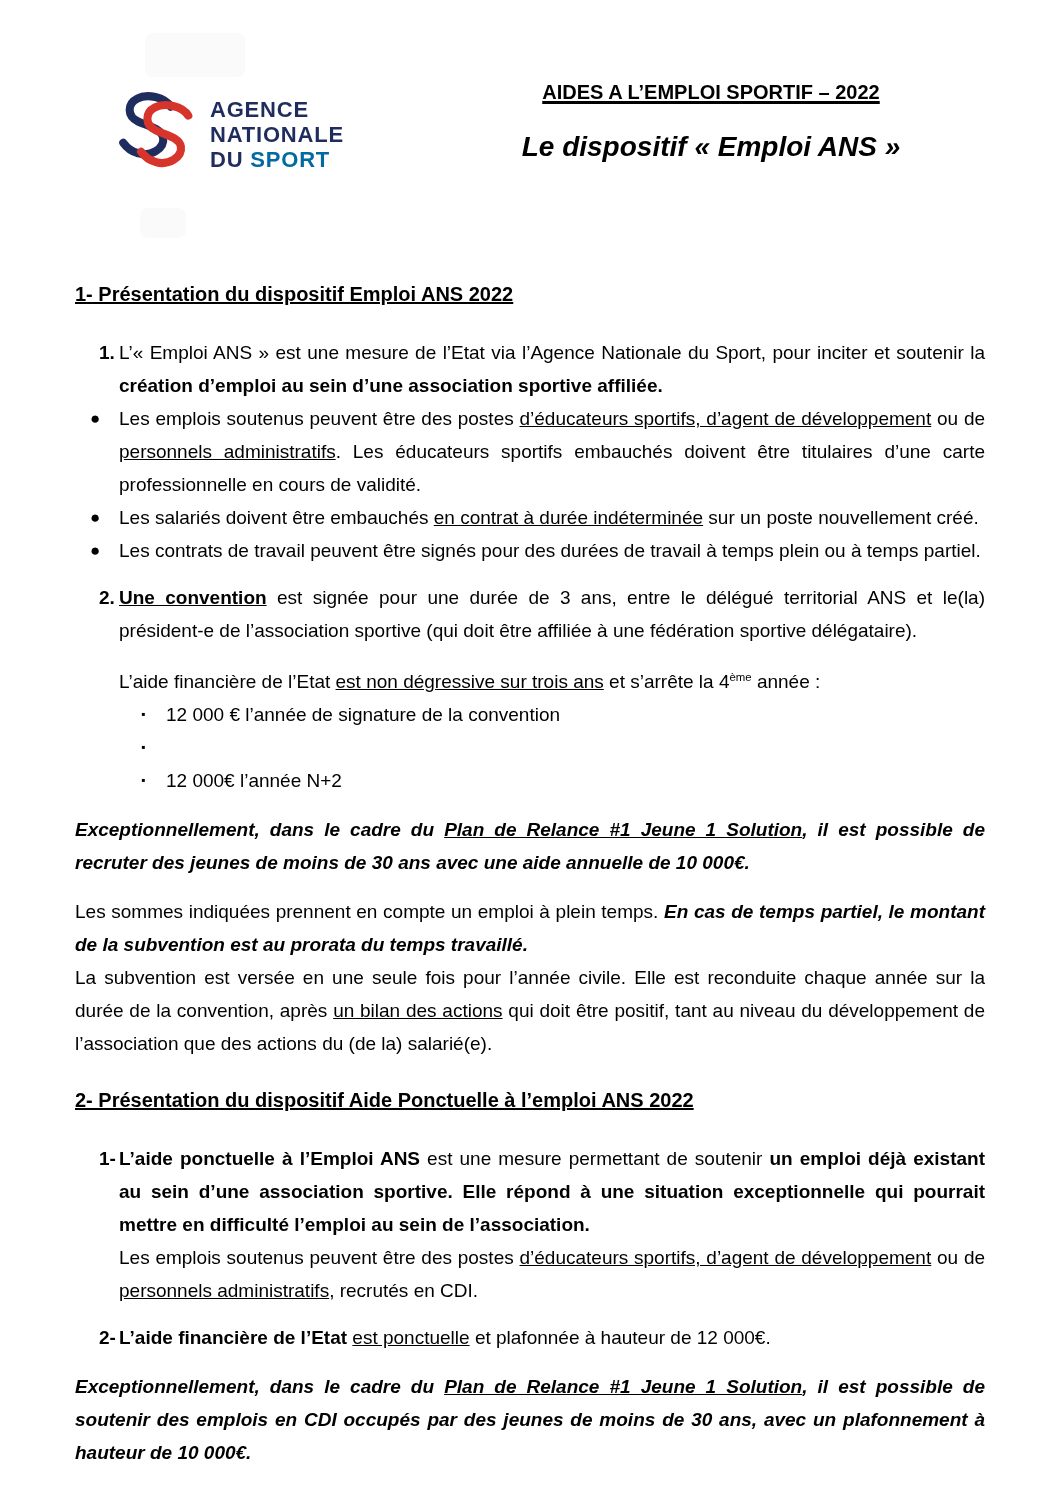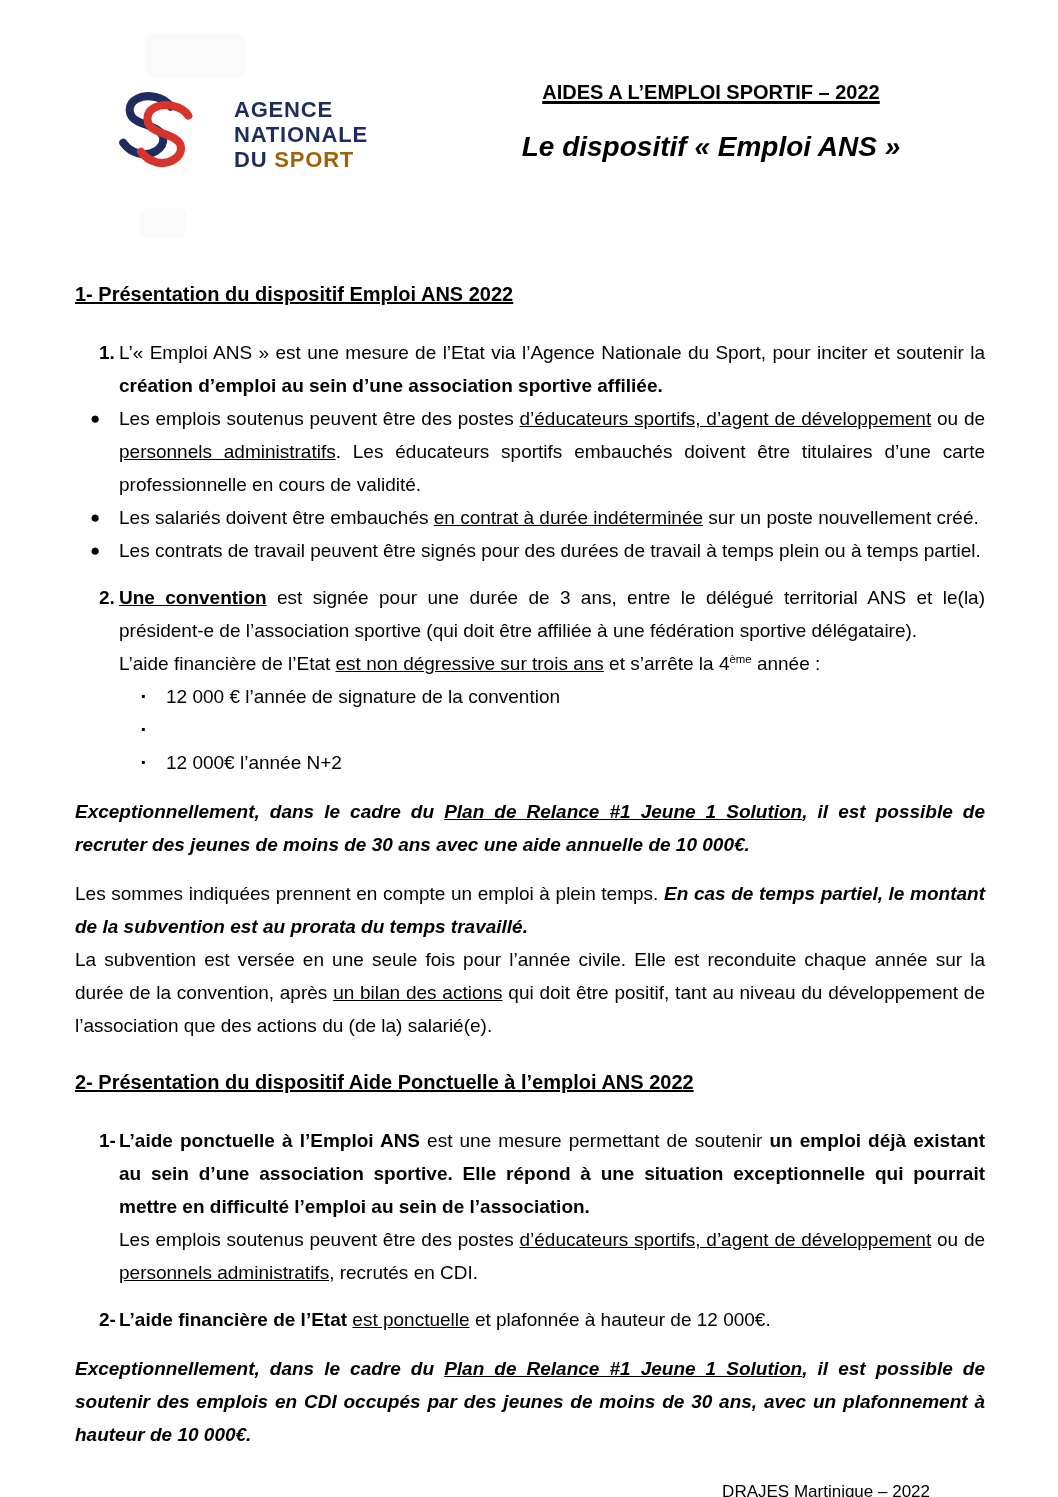--- a/index.html
+++ b/index.html
@@ -5,40 +5,40 @@
   html,body{margin:0;padding:0}
   body{
     width:1058px;height:1497px;position:relative;overflow:hidden;
     background:#ffffff;color:#000;
     font-family:"Liberation Sans",sans-serif;
     font-size:19px;line-height:33px;
   }
   .smudge{position:absolute;background:#fafafa;border-radius:8px}
   
   .header{position:relative;height:196px}
-  .logo{position:absolute;left:110px;top:82px;display:flex;align-items:center;gap:28px}
+  .logo{position:absolute;left:110px;top:82px;display:flex;align-items:center;gap:4px}
   .logo-mark{width:96px;height:104px;position:relative;flex:0 0 auto}
   .logo-text{font-weight:bold;font-size:22px;line-height:25px;letter-spacing:.8px;white-space:nowrap}
   .title-block{position:absolute;left:428px;top:74px;width:566px;text-align:center}
   .doc-title{font-size:20px;font-weight:bold;text-decoration:underline;text-decoration-thickness:3px;line-height:36px;white-space:nowrap}
   .doc-subtitle{font-size:28px;font-weight:bold;font-style:italic;line-height:34px;margin-top:20px;white-space:nowrap}
   
   .content{padding:0 73px 0 75px}
   .doc-heading{font-weight:bold;text-decoration:underline;font-size:20px;line-height:24px}
   .h1{margin-top:86px}
   .li{display:flex;align-items:flex-start}
   .num{flex:0 0 44px;box-sizing:border-box;padding-left:24px;font-weight:bold}
   .bul{flex:0 0 44px;box-sizing:border-box;padding-left:15px;font-size:17px}
   .txt{flex:1;text-align:justify}
   .sub{display:flex;align-items:flex-start}
   .sqm{flex:0 0 91px;box-sizing:border-box;padding-left:66px;font-size:12px}
   .subtxt{flex:1}
   .indent44{margin-left:44px}
   .para{text-align:justify}.mt14{margin-top:14px}.mt16{margin-top:16px}
-  .mt18{}.mt28{margin-top:28px}.mt30{margin-top:30px}
+  .mt18{margin-top:18px}.mt28{margin-top:28px}.mt30{margin-top:30px}
   .b{font-weight:bold}
   .i{font-style:italic}
   .u{text-decoration:underline}
   sup{font-size:.6em;line-height:0}
   
   .footer{margin-top:30px;text-align:right;padding-right:55px;
     font-family:Liberation Sans, sans-serif;font-size:17px;line-height:22px}
 </style>
 </head>
 <body>
@@ -50,21 +50,21 @@
   <div class="logo">
     <svg class="logo-mark" viewBox="0 0 130 118" aria-hidden="true">
       <g fill="none" stroke-width="11" stroke-linecap="round">
         <path stroke="#1f2c5e" d="M82 22 C74 9 50 4 37 11 C23 18 23 35 38 42 C53 49 70 52 72 64 C74 79 55 90 38 85 C30 83 23 78 18 71"></path>
         <path stroke="#d7352b" transform="translate(24,12)" d="M82 22 C74 9 50 4 37 11 C23 18 23 35 38 42 C53 49 70 52 72 64 C74 79 55 90 38 85 C30 83 23 78 18 71"></path>
       </g>
     </svg>
     <div class="logo-text" style="color:#1f2c5e">
       <div>AGENCE</div>
       <div>NATIONALE</div>
-      <div><span>DU </span><span style="color:#a16207">SPORT</span></div>
+      <div><span>DU </span><span style="color:#0369a1">SPORT</span></div>
     </div>
   </div>
   <div class="title-block">
     <div class="doc-title">AIDES A L’EMPLOI SPORTIF – 2022</div>
     <div class="doc-subtitle">Le dispositif « Emploi ANS »</div>
   </div>
 </div>
 
 <div class="content">
 

